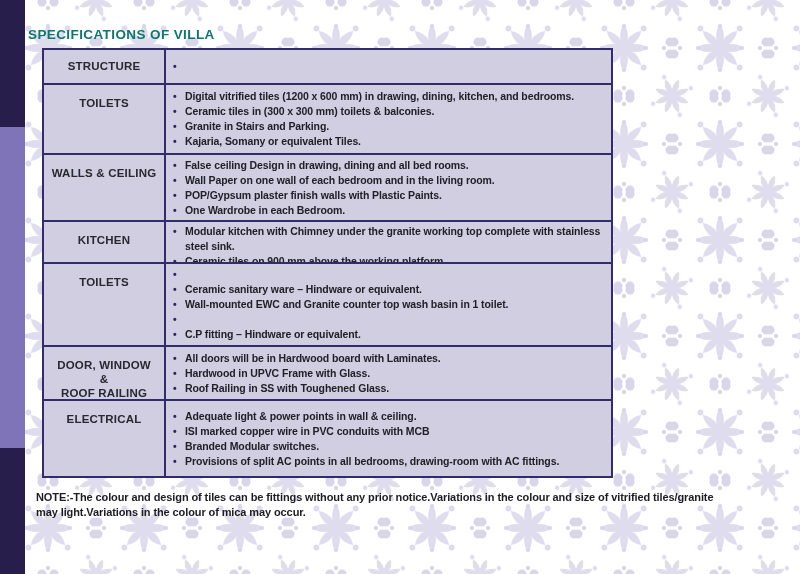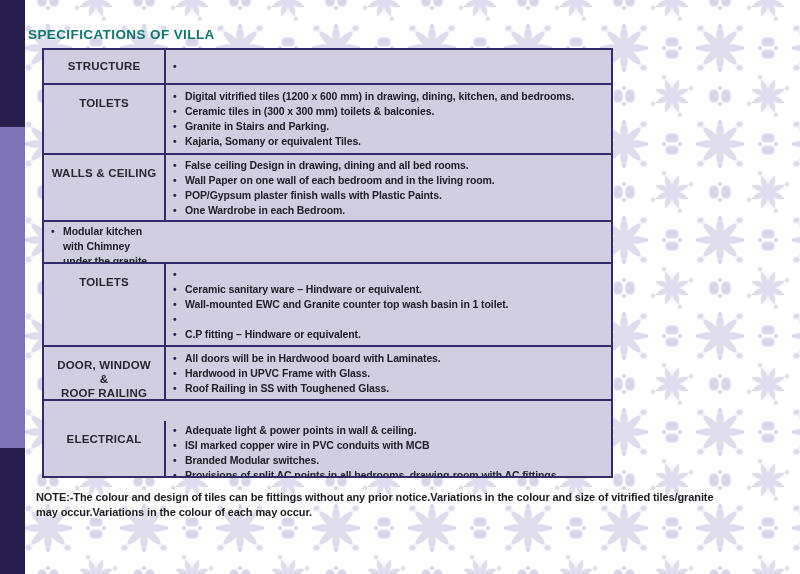--- a/index.html
+++ b/index.html
@@ -31,21 +31,21 @@
     background: #d1cee2;
     border: 2px solid #332c6a;
     display: grid;
     grid-template-rows: 35px 70px 67px 42px 83px 54px 1fr;
   }
   .spec-row {
     display: grid; grid-template-columns: 122px 1fr;
     border-bottom: 2px solid #332c6a; box-sizing: border-box;
     overflow: hidden;
   }
-  .spec-row:last-child { border-bottom: none; margin-top: 20px; }
+  .spec-row:last-child { border-bottom: none; }
   .label-cell {
     border-right: 2px solid #332c6a; box-sizing: border-box;
     padding-top: 11px; text-align: center;
     font-weight: bold; font-size: 11.5px; line-height: 14px;
     letter-spacing: 0.2px; color: #28282f;
     white-space: pre-line;
   }
   .spec-row:first-child .label-cell { padding-top: 9px; }
   .items-cell {
     padding: 2px 8px 2px 7px;
@@ -174,20 +174,21 @@
             <span class="bullet">•</span>
             <span>POP/Gypsum plaster finish walls with Plastic Paints.</span>
           </div>
           <div class="item">
             <span class="bullet">•</span>
             <span>One Wardrobe in each Bedroom.</span>
           </div>
         </div>
       </div>
       <div class="spec-row">
+        <div class="label-cell">KITCHEN</div>
         <div class="items-cell">
           <div class="item">
             <span class="bullet">•</span>
             <span>Modular kitchen with Chimney under the granite working top complete with stainless steel sink.</span>
           </div>
           <div class="item">
             <span class="bullet">•</span>
             <span>Ceramic tiles on 900 mm above the working platform.</span>
           </div>
         </div>
@@ -252,16 +253,16 @@
           <div class="item">
             <span class="bullet">•</span>
             <span>Provisions of split AC points in all bedrooms, drawing-room with AC fittings.</span>
           </div>
         </div>
       </div>
     </div>
 
   <div class="note">
     <div>NOTE:-The colour and design of tiles can be fittings without any prior notice.Variations in the colour and size of vitrified tiles/granite</div>
-    <div>may occur.Variations in the colour of each may occur.</div>
+    <div>may light.Variations in the colour of mica may occur.</div>
   </div>
 
 </div>
 
 </body></html>

